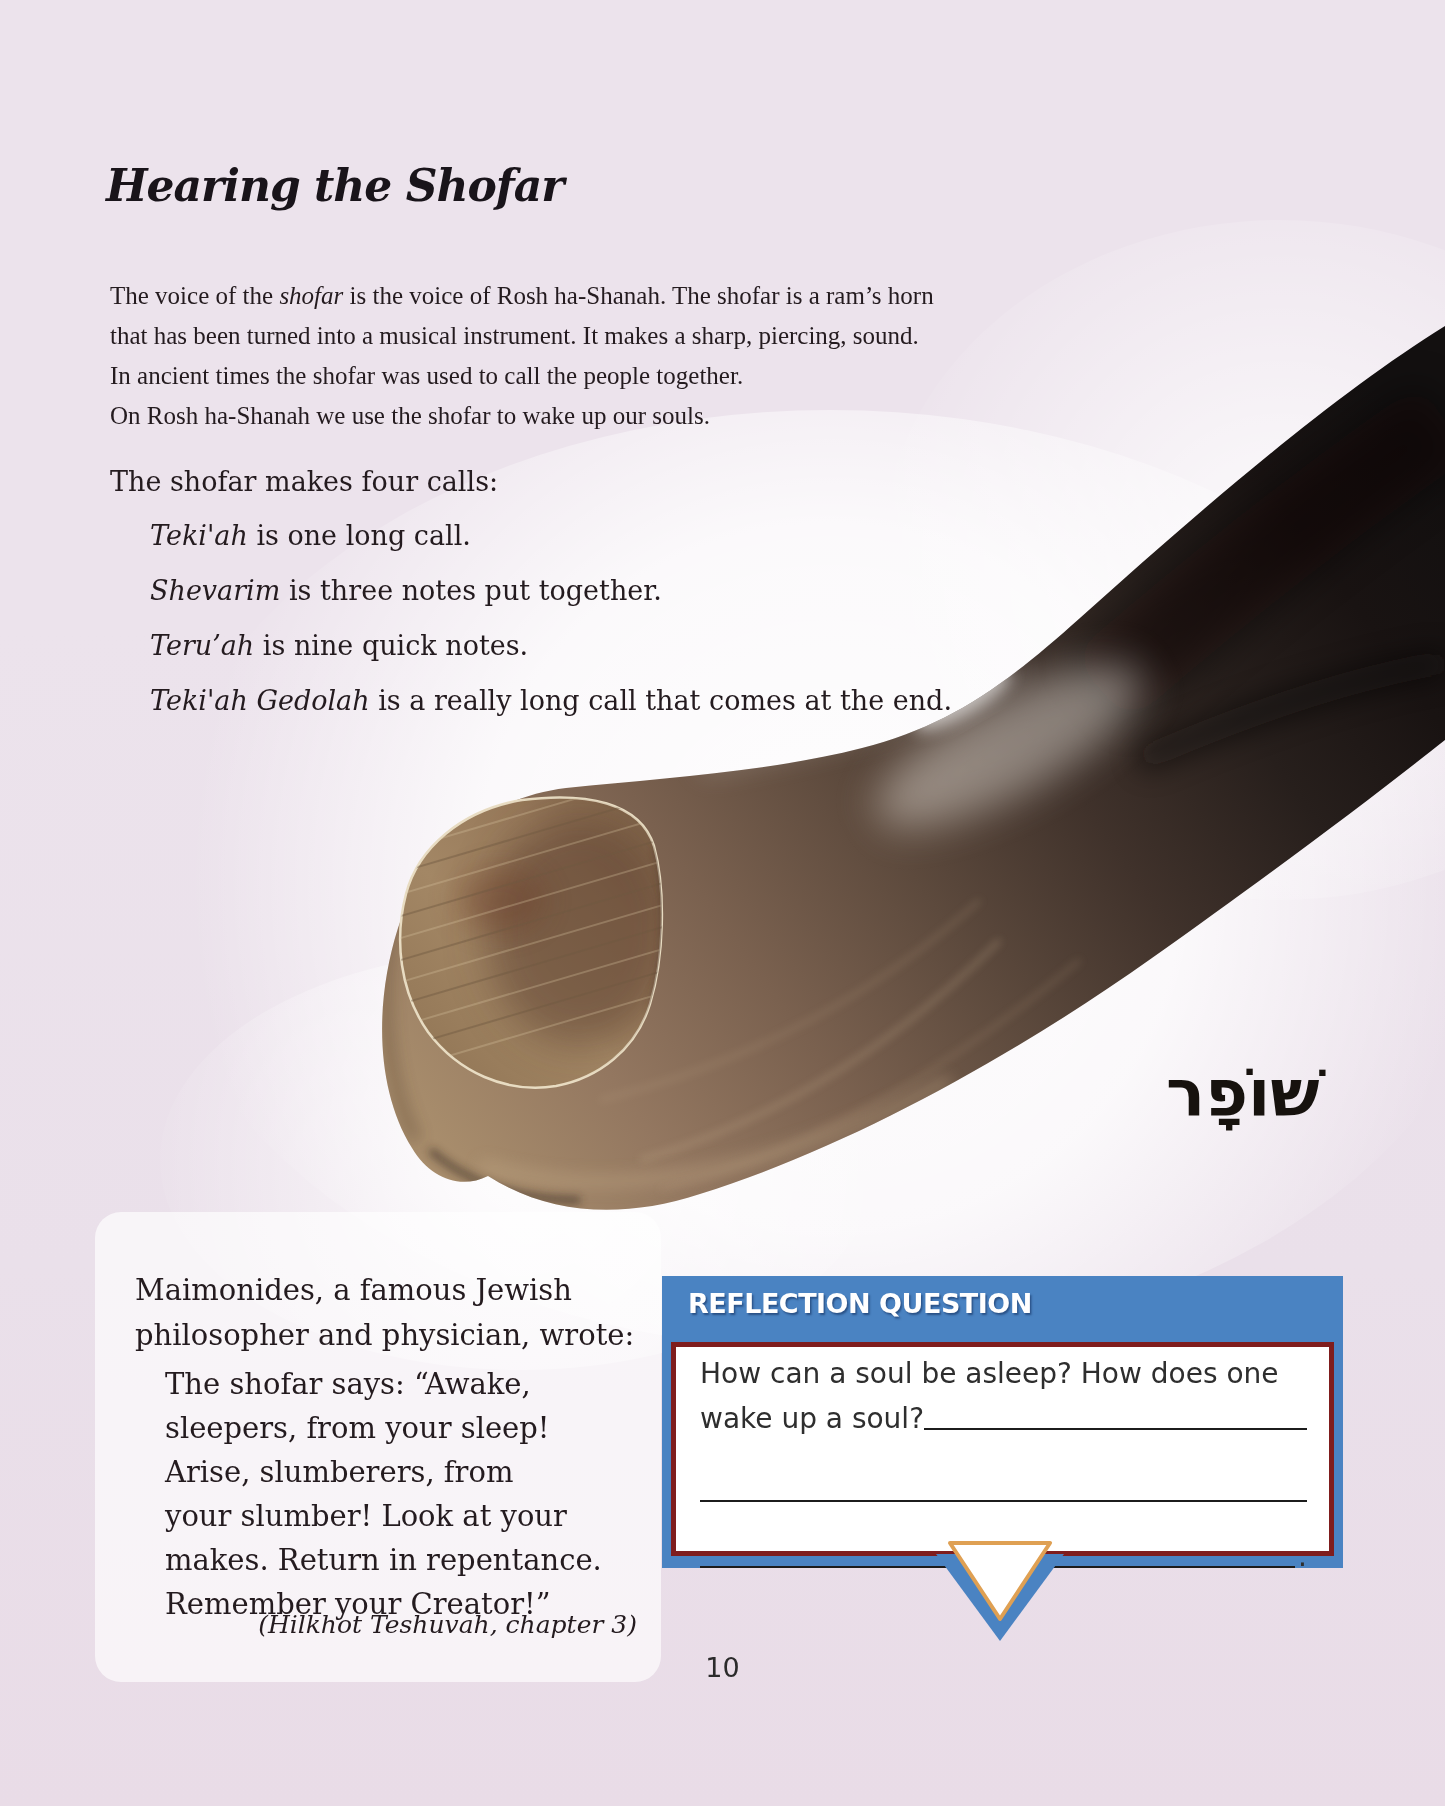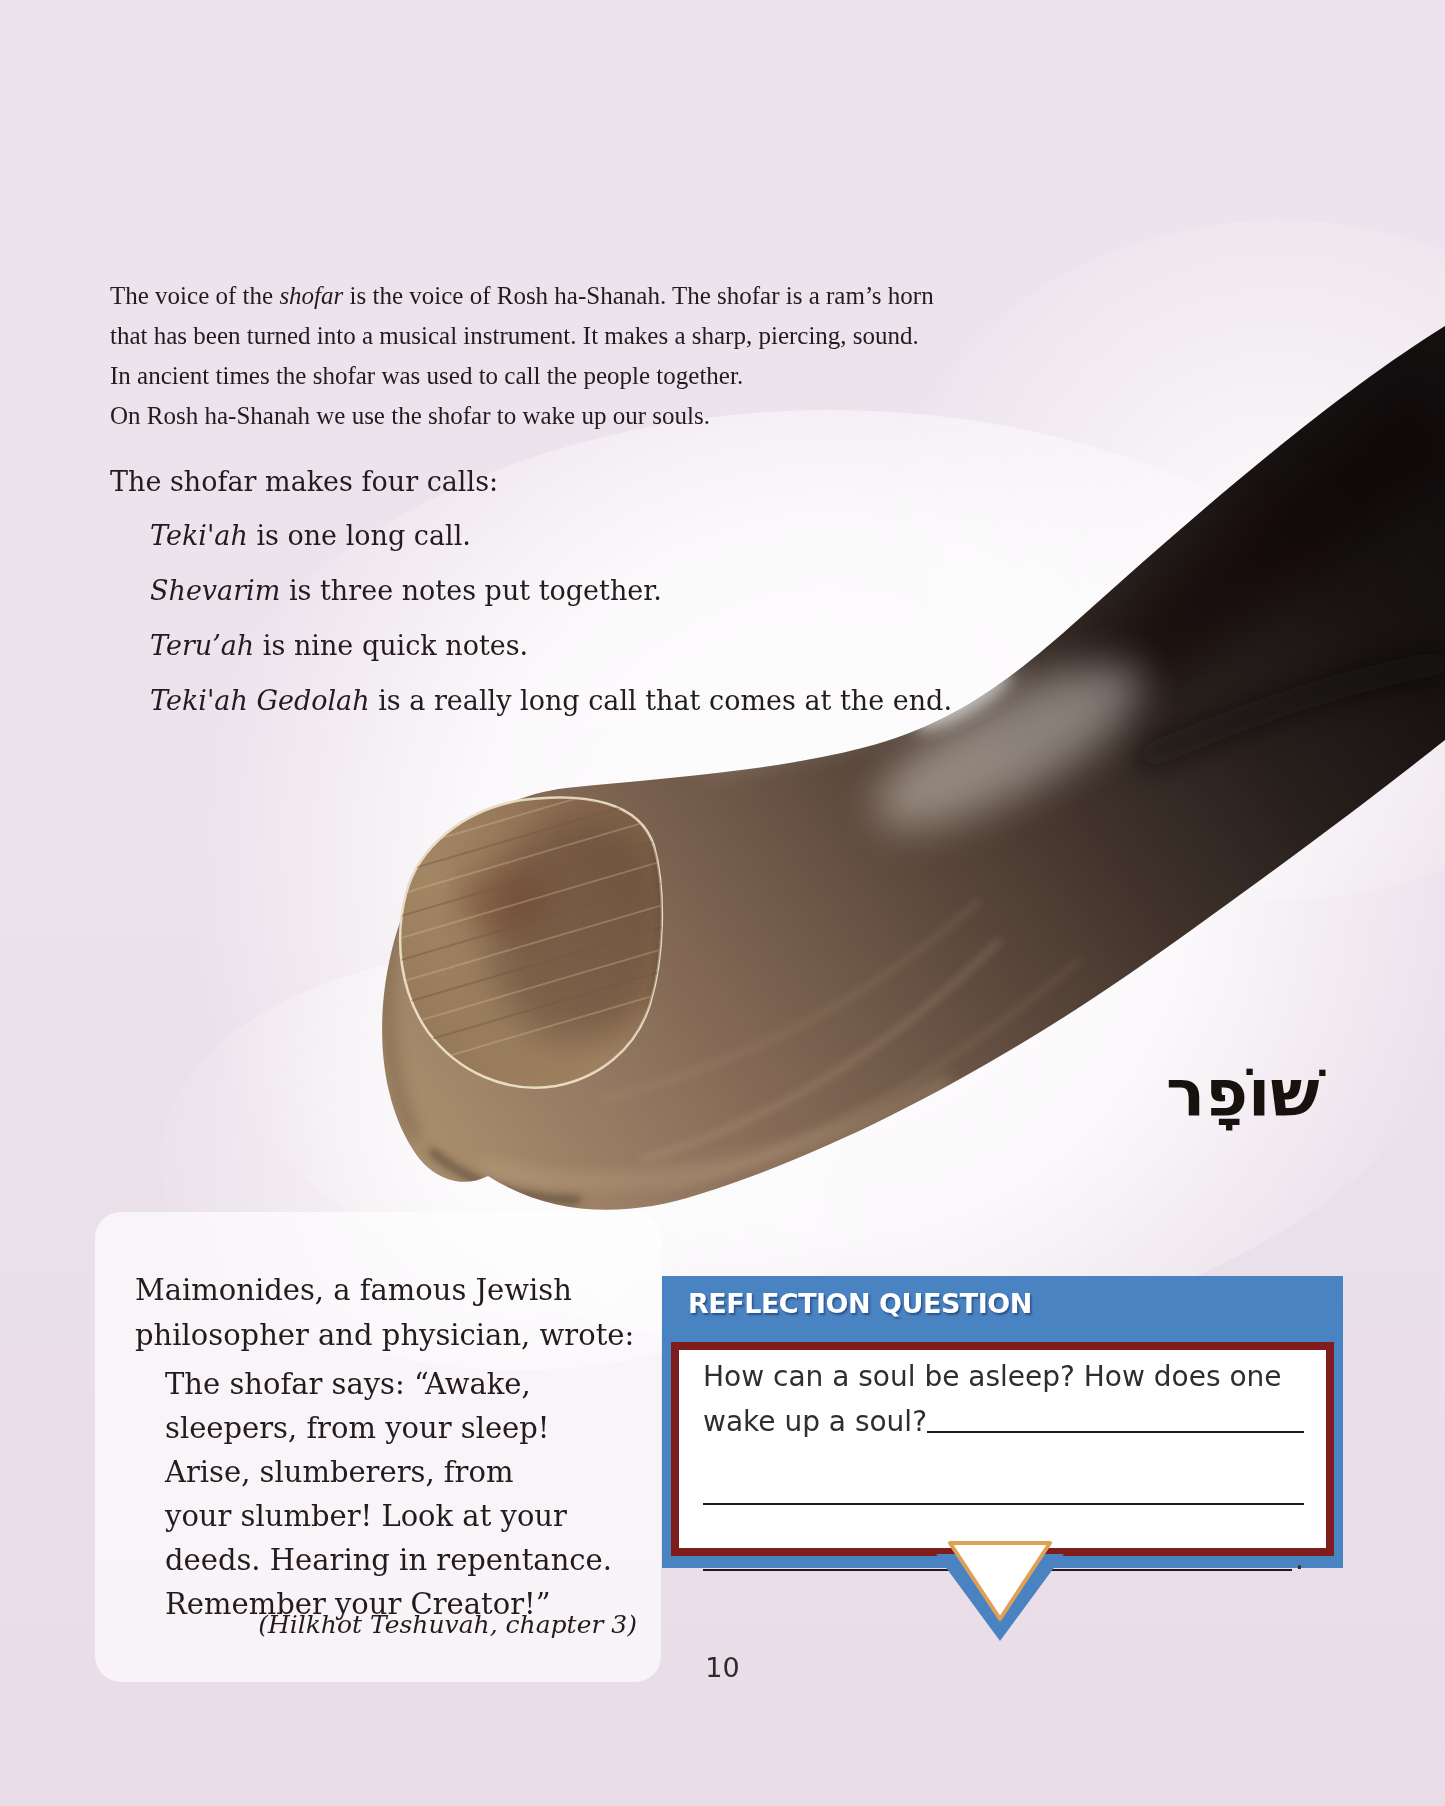--- a/index.html
+++ b/index.html
@@ -20,21 +20,21 @@
   
   .card{left:95px;top:1212px;width:566px;height:470px;border-radius:26px;background:rgba(255,255,255,0.66);z-index:1;}
   .m-intro{left:135px;top:1268px;font-size:29px;line-height:45px;z-index:3;}
   .m-quote{left:165px;top:1362px;font-size:29px;line-height:44px;z-index:3;}
   .citation{left:165px;top:1610px;width:472px;text-align:right;font-size:25px;font-style:italic;z-index:3;}
   .page-num{left:0;top:1652px;width:1445px;text-align:center;font-family:"DejaVu Sans","Liberation Sans",sans-serif;font-size:27px;color:#2b2b2b;z-index:3;}
   
   .reflection{left:662px;top:1276px;width:681px;height:292px;background:#4a83c2;z-index:4;overflow:visible;}
   .r-header{position:absolute;left:26px;top:12px;font-family:"DejaVu Sans","Liberation Sans",sans-serif;
     font-weight:bold;font-size:27px;letter-spacing:-0.5px;color:#ffffff;text-shadow:1.5px 2px 2px rgba(15,40,85,0.55);}
-  .answer-box{position:absolute;left:9px;right:9px;top:66px;bottom:12px;background:#ffffff;border:8px solid #7f1d1d;box-sizing:border-box;}
+  .answer-box{position:absolute;left:9px;right:9px;top:66px;bottom:12px;background:#ffffff;border:5px solid #7f1d1d;box-sizing:border-box;}
   .q1{position:absolute;left:24px;top:10px;font-family:"DejaVu Sans","Liberation Sans",sans-serif;font-size:28px;color:#2e2e2e;white-space:nowrap;}
   .ans-row{position:absolute;left:24px;right:22px;display:flex;align-items:flex-end;height:38px;
     font-family:"DejaVu Sans","Liberation Sans",sans-serif;font-size:28px;color:#2e2e2e;}
   .row2{top:50px;}
   .row3{top:122px;}
   .row4{top:188px;}
   .rule{flex:1;border-bottom:2px solid #1c1c1c;margin-bottom:5px;height:0;}
   .q2label{white-space:nowrap;}
   .period{margin-left:3px;}
   .tail{position:absolute;left:258px;top:261px;width:170px;height:115px;overflow:visible;}
@@ -132,20 +132,21 @@
       <line x1="360" y1="1016" x2="700" y2="916" stroke="#705a42" stroke-width="2" opacity="0.45"></line>
       <line x1="360" y1="1038" x2="700" y2="938" stroke="#d9c6a4" stroke-width="2" opacity="0.3"></line>
       <line x1="360" y1="1060" x2="700" y2="960" stroke="#705a42" stroke-width="2" opacity="0.45"></line>
       <line x1="360" y1="1082" x2="700" y2="982" stroke="#d9c6a4" stroke-width="2" opacity="0.3"></line>
       <path d="M 654 846 C 668 900 662 975 648 1012 C 672 985 684 925 680 878 C 676 856 666 848 654 846 Z" fill="#3f2c20" opacity="0.55" filter="url(#b4)"></path>
     </g>
   </svg>
 
   <div class="abs card"></div>
 
+  <h1 class="abs title" style="margin:0;">Hearing the Shofar</h1>
 
   <div class="abs intro">
       <div class="tline">The voice of the <i>shofar</i> is the voice of Rosh ha-Shanah. The shofar is a ram’s horn</div>
       <div class="tline">that has been turned into a musical instrument. It makes a sharp, piercing, sound.</div>
       <div class="tline">In ancient times the shofar was used to call the people together.</div>
       <div class="tline">On Rosh ha-Shanah we use the shofar to wake up our souls.</div>
     </div>
 
   <div class="abs calls-intro">The shofar makes four calls:</div>
 
@@ -161,21 +162,21 @@
   <div class="abs m-intro">
       <div class="tline">Maimonides, a famous Jewish</div>
       <div class="tline">philosopher and physician, wrote:</div>
     </div>
 
   <div class="abs m-quote">
       <div class="tline">The shofar says: “Awake,</div>
       <div class="tline">sleepers, from your sleep!</div>
       <div class="tline">Arise, slumberers, from</div>
       <div class="tline">your slumber! Look at your</div>
-      <div class="tline">deeds. Hearing in repentance.</div>
+      <div class="tline">makes. Return in repentance.</div>
       <div class="tline">Remember your Creator!”</div>
     </div>
 
   <div class="abs citation">(Hilkhot Teshuvah, chapter 3)</div>
 
   <div class="abs reflection">
     <div class="r-header">REFLECTION QUESTION</div>
     <div class="answer-box">
       <div class="q1">How can a soul be asleep? How does one</div>
       <div class="ans-row row2">

